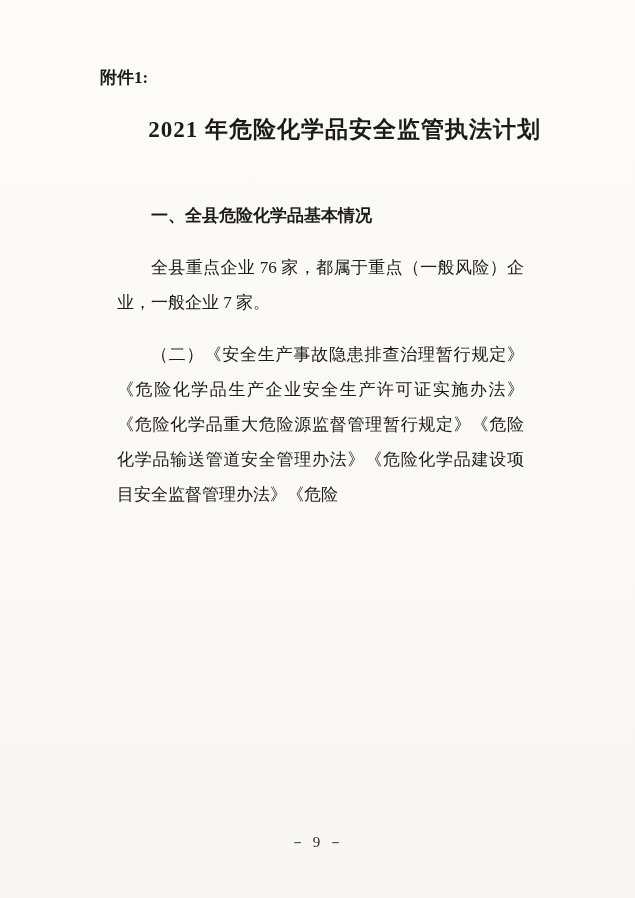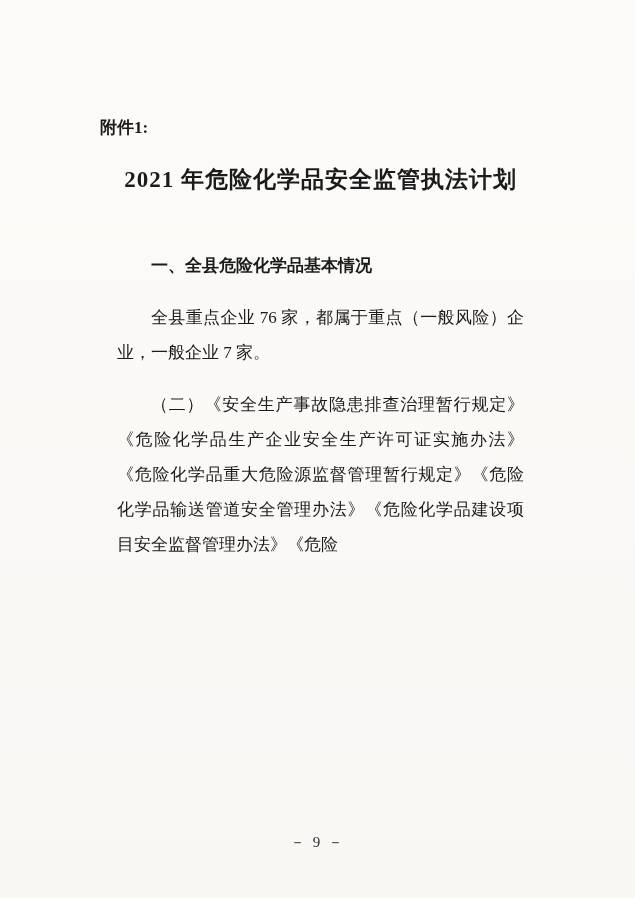--- a/index.html
+++ b/index.html
@@ -12,31 +12,31 @@
     background: #fbfaf8;
     font-family: "Liberation Serif", "DejaVu Serif", serif;
     color: #1b1b1b;
     overflow: hidden;
   }
   .page {
     position: relative;
     box-sizing: border-box;
     width: 635px;
     height: 898px;
-    padding: 116px 94px 0 100px;
+    padding: 66px 94px 0 100px;
     background: linear-gradient(180deg, #fcfbf9 0%, #f8f7f4 100%);
   }
   .attachment {
     font-size: 17px;
     line-height: 24px;
     font-weight: bold;
   }
   .doc-title {
     margin-top: 24px;
-    text-align: center;
+    text-align: right;
     font-size: 23px;
     font-weight: bold;
     letter-spacing: 1px;
     line-height: 32px;
   }
   .content {
     margin-top: 52px;
     font-size: 17px;
     line-height: 35px;
     text-align: justify;

